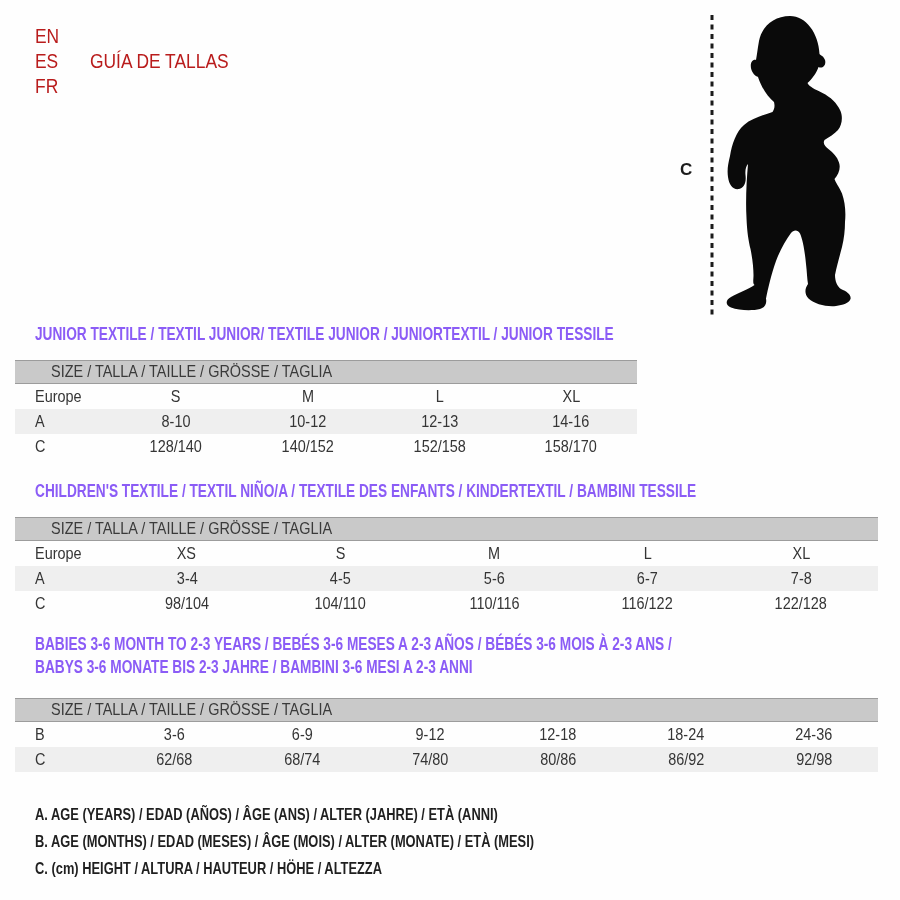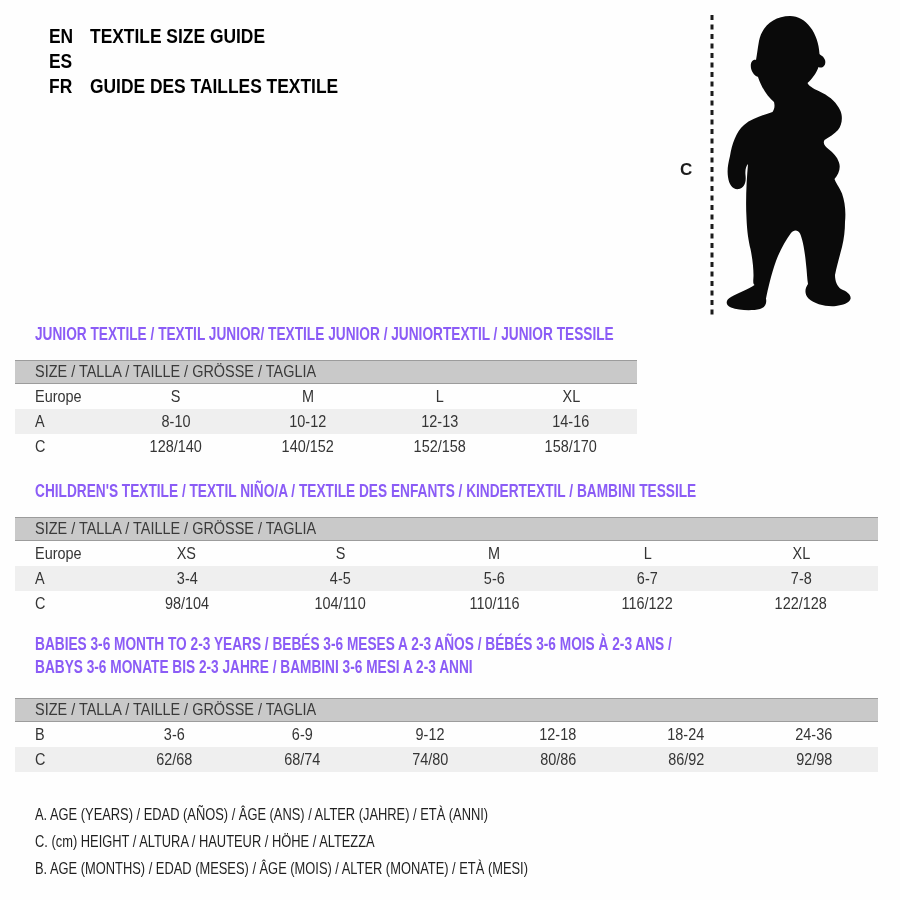--- a/index.html
+++ b/index.html
@@ -13,67 +13,66 @@
   
   .cond{display:inline-block;white-space:nowrap;transform-origin:0 50%;}
   .cx85{transform:scaleX(0.85);}
   .cx87{transform:scaleX(0.87);}
   .cx78{transform:scaleX(0.78);}
   .cx72{transform:scaleX(0.72);}
   .tval .cond{transform-origin:50% 50%;}
 
   
   .langs{position:absolute;left:35px;top:24px;}
-  .lang-row{display:flex;align-items:center;height:25px;font-weight:bold;font-size:20px;color:#000000;text-align:center;}
+  .lang-row{display:flex;align-items:center;height:25px;font-weight:normal;font-size:20px;color:#b91c1c;}
   .lang-code{width:55px;}
   
   .measure{position:absolute;left:709px;top:14px;}
   .figure-c{position:absolute;left:680px;top:160px;font-weight:bold;font-size:17px;color:#1c1c1c;}
   .baby{position:absolute;left:722px;top:13px;}
 
   
   .title{position:absolute;left:35px;font-weight:bold;font-size:19px;line-height:23px;color:#8b5cf6;}
   .sec0 .title{top:322px;}
   .sec1 .title{top:479px;}
   .sec2 .title{top:632px;}
   .table{position:absolute;left:15px;}
   .sec0 .table{top:360px;width:622px;}
   .sec1 .table{top:517px;width:863px;}
   .sec2 .table{top:698px;width:863px;}
   .thead{
     height:22px;background:#c9c9c9;
     border-top:1px solid #9c9c9c;border-bottom:1px solid #9c9c9c;
-    display:flex;align-items:center;padding-left:20px;
+    display:flex;align-items:center;padding-left:36px;
     font-size:17px;font-weight:400;color:#3a3a3a;
   }
   .trow{display:flex;align-items:center;height:25px;font-size:17px;color:#353535;}
   .trow.shaded{background:#efefef;}
   .tlabel{width:95px;padding-left:20px;box-sizing:border-box;}
   .tval{flex:1;text-align:center;}
 
   
   .legend{position:absolute;left:35px;top:801px;}
-  .legend-line{height:27px;font-weight:normal;font-size:16.5px;color:#1f1f1f;display:flex;align-items:center;}
+  .legend-line{height:27px;font-weight:bold;font-size:16.5px;color:#1f1f1f;display:flex;align-items:center;}
 </style>
 </head>
 <body>
 
 <div class="page">
 
   <div class="langs" id="langs">
       <div class="lang-row">
         <span class="lang-code"><span class="cond cx87">EN</span></span>
-        <span><span class="cond cx87">TEXTILE SIZE GUIDE</span></span>
       </div>
       <div class="lang-row">
         <span class="lang-code"><span class="cond cx87">ES</span></span>
+        <span><span class="cond cx87">GUÍA DE TALLAS</span></span>
       </div>
       <div class="lang-row">
         <span class="lang-code"><span class="cond cx87">FR</span></span>
-        <span><span class="cond cx87">GUIDE DES TAILLES TEXTILE</span></span>
       </div>
     </div>
 
   <svg class="measure" width="6" height="302" aria-hidden="true">
     <line x1="3" y1="1" x2="3" y2="301" stroke="#1b1b1b" stroke-width="3" stroke-dasharray="5 4.5"></line>
   </svg>
 
   <div class="figure-c">C</div>
 
   <svg class="baby" width="160" height="305" viewBox="0 0 160 305" aria-hidden="true">
@@ -221,19 +220,19 @@
           </div>
         </div>
       </div>
     </div>
 
   <div class="legend" id="legend">
       <div class="legend-line">
         <span class="cond cx78">A. AGE (YEARS) / EDAD (AÑOS) / ÂGE (ANS) / ALTER (JAHRE) / ETÀ (ANNI)</span>
       </div>
       <div class="legend-line">
+        <span class="cond cx78">B. AGE (MONTHS) / EDAD (MESES) / ÂGE (MOIS) / ALTER (MONATE) / ETÀ (MESI)</span>
+      </div>
+      <div class="legend-line">
         <span class="cond cx78">C. (cm) HEIGHT / ALTURA / HAUTEUR / HÖHE / ALTEZZA</span>
-      </div>
-      <div class="legend-line">
-        <span class="cond cx78">B. AGE (MONTHS) / EDAD (MESES) / ÂGE (MOIS) / ALTER (MONATE) / ETÀ (MESI)</span>
       </div>
     </div>
 </div>
 
 </body></html>

